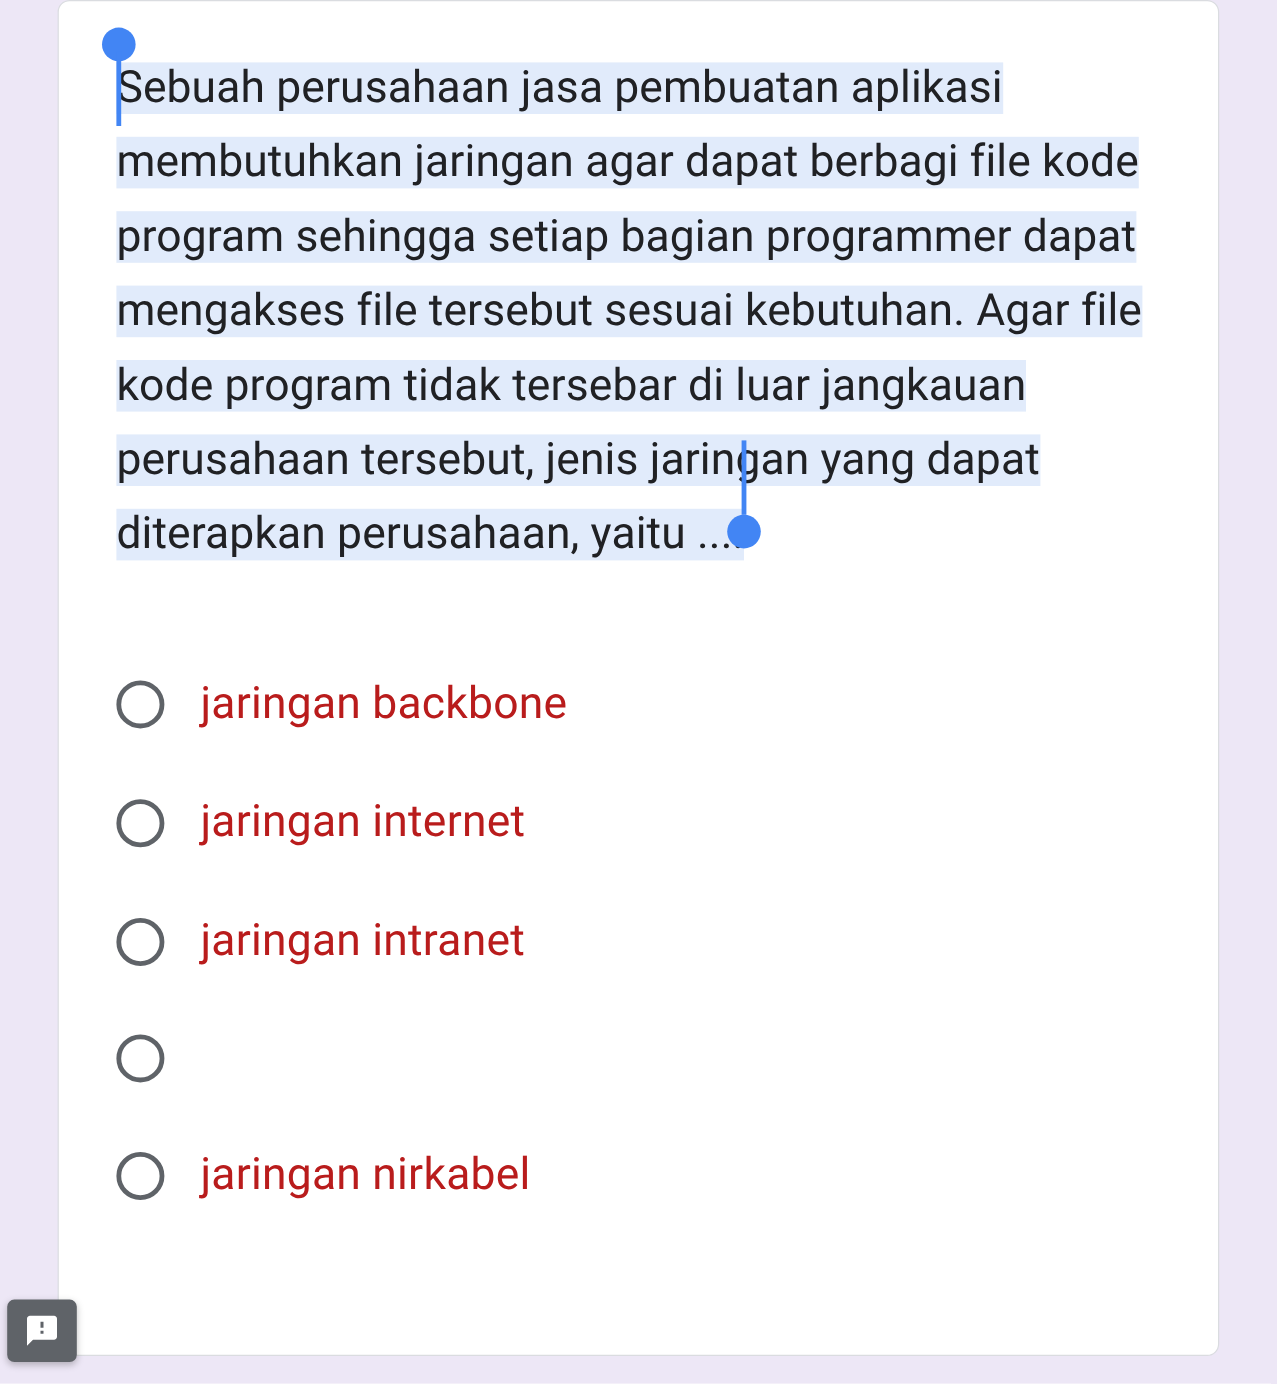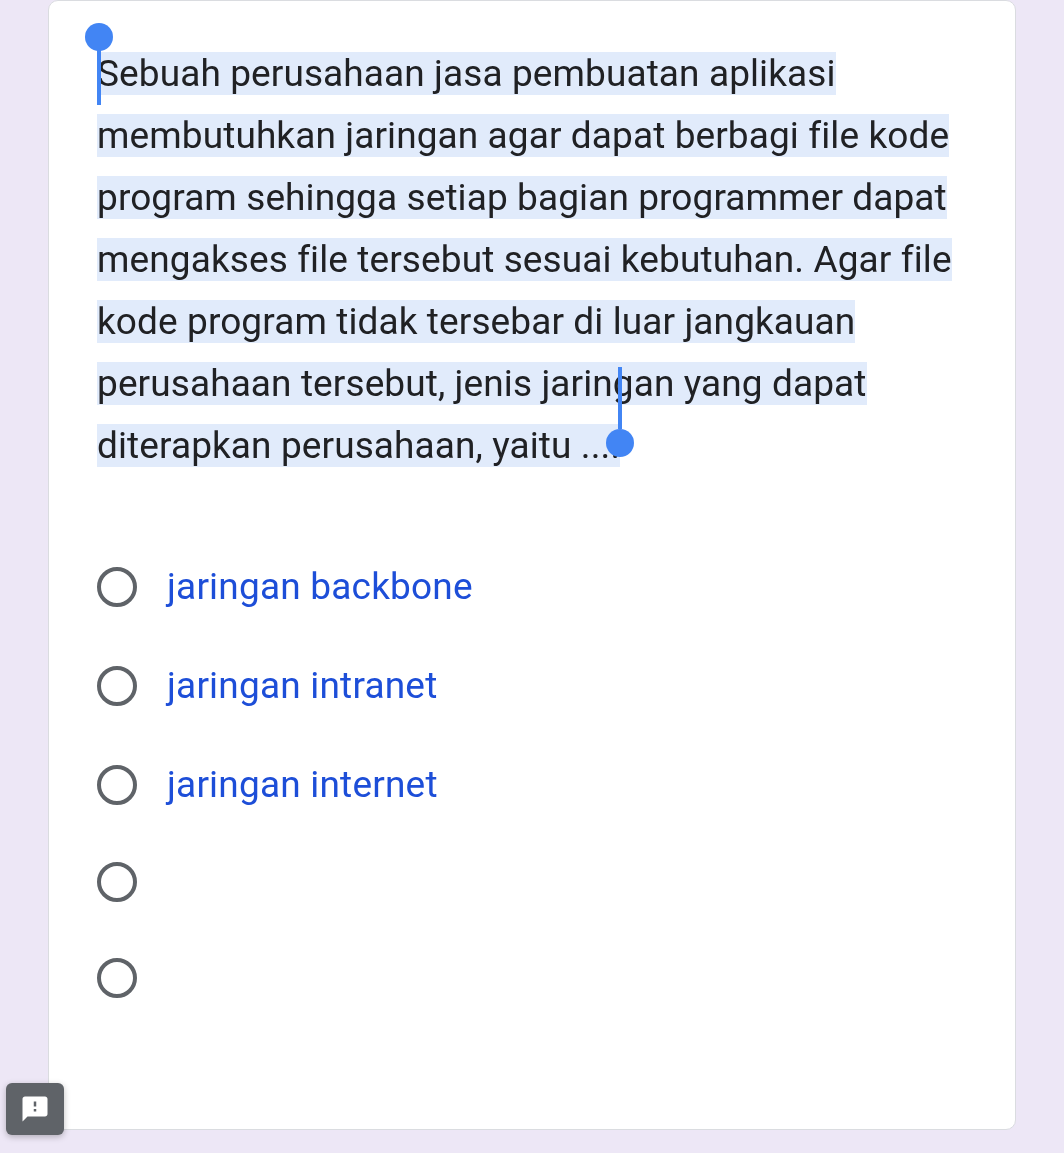--- a/index.html
+++ b/index.html
@@ -93,21 +93,21 @@
   }
   .radio {
     width: 40px;
     height: 40px;
     border: 4px solid #5f6368;
     border-radius: 50%;
     flex: 0 0 auto;
   }
   .option-label {
     font-size: 37px;
-    color: #1d4ed8;
+    color: #b91c1c;
     letter-spacing: 0.2px;
   }
   .feedback-fab {
     position: absolute;
     left: 6px;
     bottom: 18px;
     width: 58px;
     height: 52px;
     background: #5f6368;
     border-radius: 6px;
@@ -134,31 +134,32 @@
         </span></div>
   </div>
 
   <div class="options">
     <div class="option">
       <div class="radio"></div>
       <div class="option-label">jaringan backbone</div>
     </div>
     <div class="option">
       <div class="radio"></div>
-      <div class="option-label">jaringan intranet</div>
+      <div class="option-label">jaringan internet</div>
     </div>
     <div class="option">
       <div class="radio"></div>
-      <div class="option-label">jaringan internet</div>
+      <div class="option-label">jaringan intranet</div>
     </div>
     <div class="option">
       <div class="radio"></div>
     </div>
     <div class="option">
       <div class="radio"></div>
+      <div class="option-label">jaringan nirkabel</div>
     </div>
   </div>
 </div>
 
 <div class="feedback-fab">
   <svg width="30" height="30" viewBox="0 0 24 24">
     <path d="M20 2H4c-1.1 0-2 .9-2 2v18l4-4h14c1.1 0 2-.9 2-2V4c0-1.1-.9-2-2-2zM13 14h-2v-2h2v2zm0-4h-2V6h2v4z"></path>
   </svg>
 </div>
 

